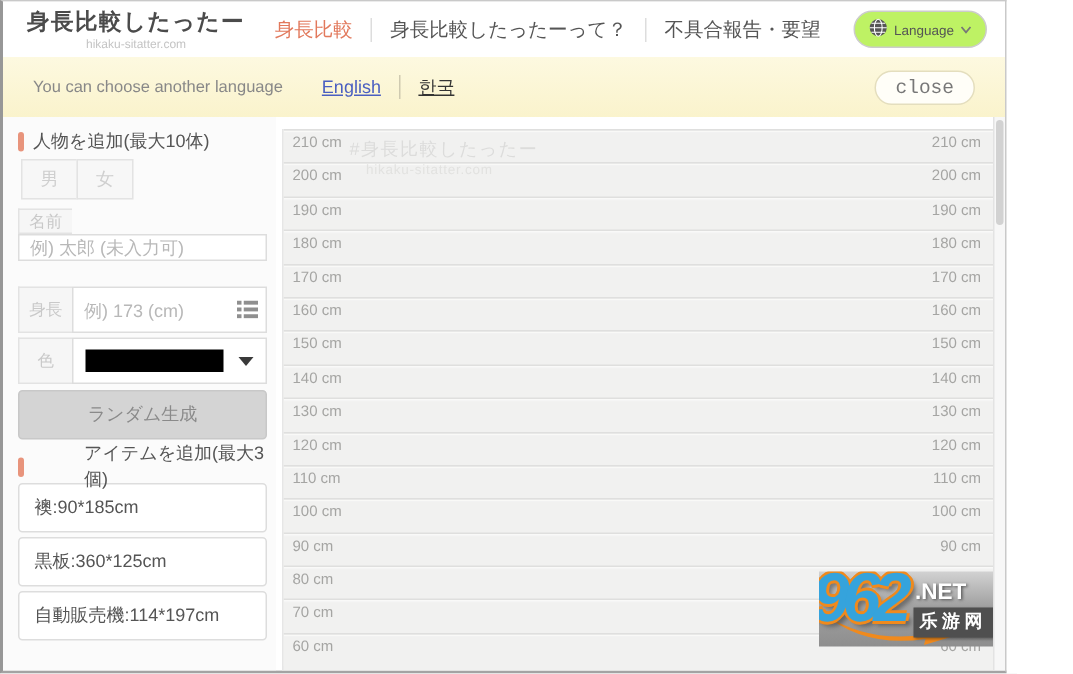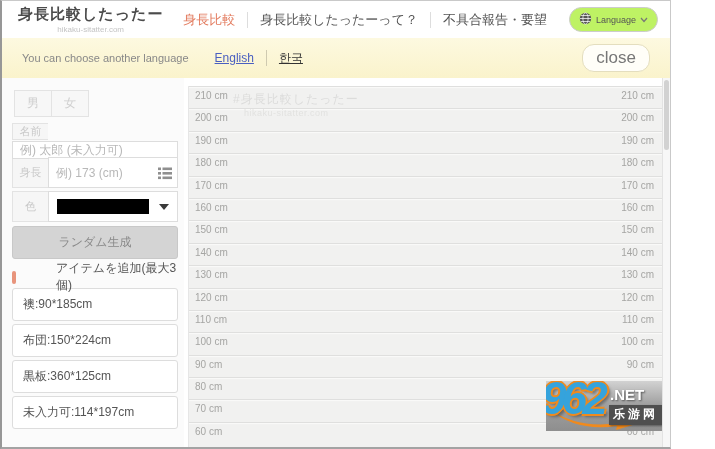--- a/index.html
+++ b/index.html
@@ -24,33 +24,33 @@
 
   
   .banner { position:absolute; left:0; top:37px; width:100%; height:40px;
             background:linear-gradient(180deg,#fdf9e0,#faf3cc); display:flex; align-items:center; padding:0 20px; }
   .banner-msg { font-size:11px; color:#888; }
   .banner-link { font-size:12px; text-decoration:underline; cursor:pointer; }
   .banner-link.en { color:#4a5fc1; margin-left:26px; }
   .banner-link.kr { color:#333; }
   .banner-sep { width:1px; height:16px; background:#cfcab0; margin:0 12px; }
   .close-btn { margin-left:auto; background:#fffef8; border:1px solid #e4decup; border:1px solid #e4debe;
-               border-radius:12px; padding:3px 13px; font-size:17px; color:#777; cursor:pointer; }
+               border-radius:12px; padding:3px 13px; font-size:13px; color:#777; cursor:pointer;font-family:Liberation Mono, monospace; }
 
   
   .content { position:absolute; left:0; top:77px; right:0; bottom:0; background:#fff; }
   .sidebar { position:absolute; left:0; top:0; width:182px; height:100%; background:#fbfbfb; padding:8px 0 0 10px; }
   .section-h { display:flex; align-items:center; gap:6px; font-size:12px; color:#555; height:16px; }
   .section-bar { width:4px; height:13px; background:#e8947c; border-radius:2px; flex:none; }
   .gender-row { display:flex; margin-top:4px; margin-left:2px; }
   .gender-btn { width:38px; height:27px; background:#f7f7f7; border:1px solid #e3e3e3; color:#cfcfcf;
                 font-size:12px; cursor:pointer; }
   .gender-btn + .gender-btn { margin-left:-1px; }
   .form-row { display:flex; width:166px; height:31px; }
-  .form-row.name { margin-top:6px;flex-direction:column; } .form-row.hgt { margin-top:3px; } .form-row.clr { margin-top:3px; }
+  .form-row.name { margin-top:6px;flex-direction:column; } .form-row.hgt { margin-top:21px; } .form-row.clr { margin-top:3px; }
   .form-label { width:36px; background:#f6f6f6; border:1px solid #e3e3e3; border-right:none; color:#c9c9c9;
                 font-size:11px; display:flex; align-items:center; justify-content:center; flex:none; }
   .input-wrap { position:relative; flex:1; }
   .input-wrap input { width:100%; height:100%; border:1px solid #ddd; background:#fff; font-size:12px;
                 padding:0 24px 0 7px; color:#555; font-family:inherit; }
   .input-wrap input::placeholder { color:#b8b8b8; opacity:1; }
   .input-wrap.noicon input { padding-right:7px; }
   .list-icon { position:absolute; right:6px; top:9px; cursor:pointer; }
   .color-ctl { flex:1; border:1px solid #ddd; background:#fff; display:flex; align-items:center;
                padding:0 8px; cursor:pointer; }
@@ -128,20 +128,24 @@
     <span class="banner-msg">You can choose another language</span>
     <span class="banner-link en">English</span>
     <span class="banner-sep"></span>
     <span class="banner-link kr">한국</span>
     <span class="close-btn">close</span>
   </div>
 
   <div class="content">
 
     <div class="sidebar">
+      <div class="section-h">
+        <span class="section-bar"></span>
+        <span>人物を追加(最大10体)</span>
+      </div>
       <div class="gender-row">
         <button class="gender-btn">男</button>
         <button class="gender-btn">女</button>
       </div>
       <div class="form-row name">
         <span class="form-label">名前</span>
         <span class="input-wrap noicon">
           <input type="text" placeholder="例) 太郎 (未入力可)" style="">
         </span>
       </div>
@@ -169,23 +173,22 @@
         </span>
       </div>
       <button class="random-btn">ランダム生成</button>
 
       <div class="section-h second">
         <span class="section-bar"></span>
         <span>アイテムを追加(最大3個)</span>
       </div>
       <div class="item-list">
           <button class="item-btn">襖:90*185cm</button>
-          <button class="item-btn">布団:150*224cm</button>
           <button class="item-btn">黒板:360*125cm</button>
-          <button class="item-btn">未入力可:114*197cm</button>
+          <button class="item-btn">自動販売機:114*197cm</button>
         </div>
     </div>
 
     <div class="chart">
       <div>
           <div class="chart-row">
           <span>210 cm</span>
           <span>210 cm</span>
         </div>
           <div class="chart-row">

